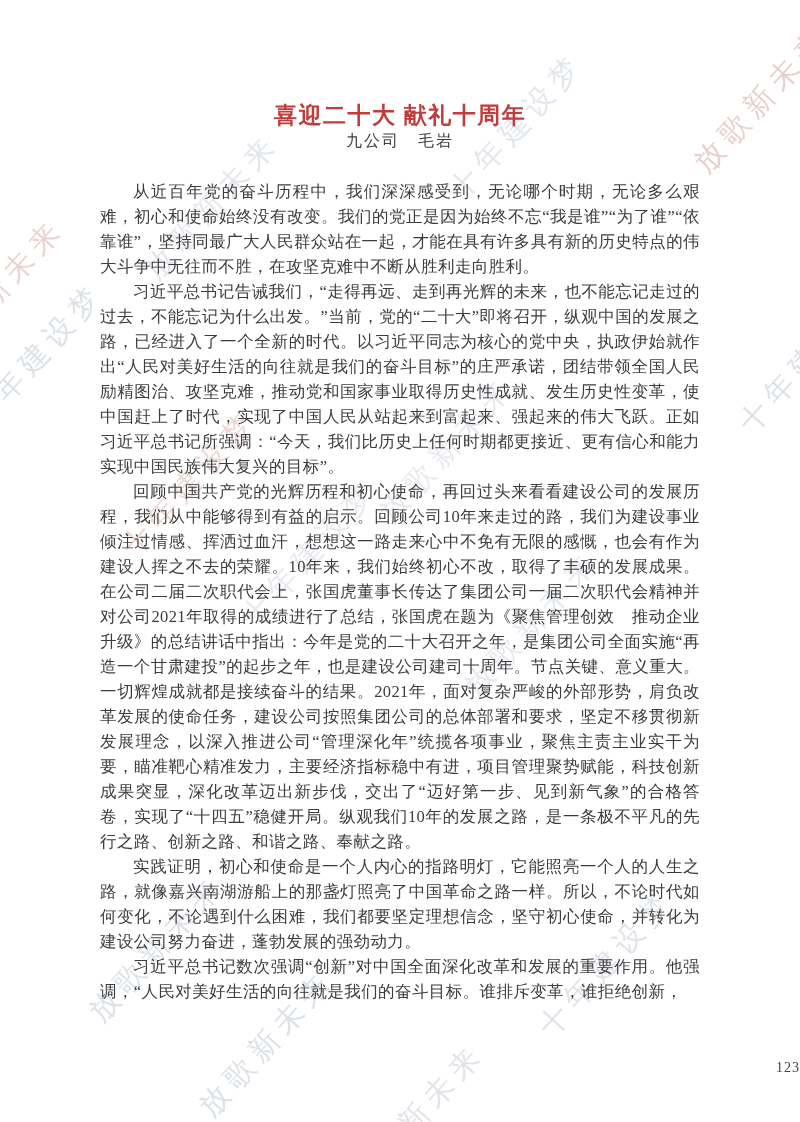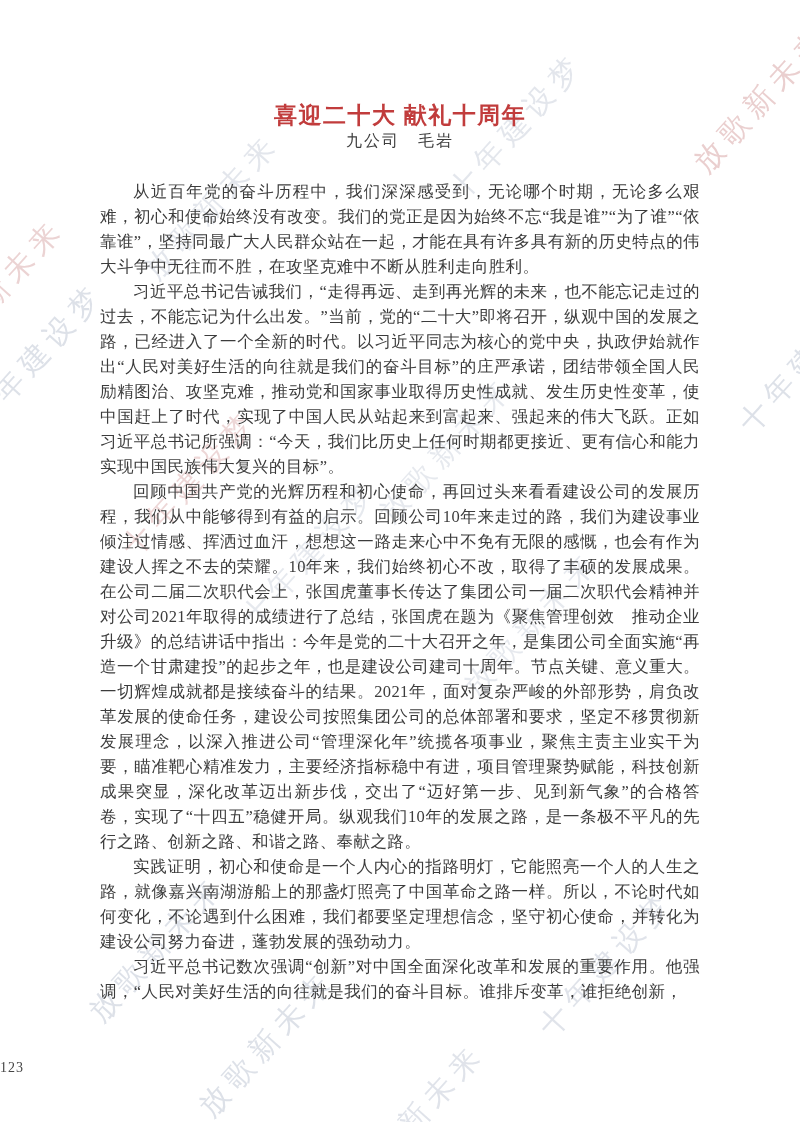--- a/index.html
+++ b/index.html
@@ -59,21 +59,21 @@
   .article-body p {
     margin: 0;
     text-indent: 2em;
     text-justify: inter-ideograph;
   }
   .page-number {
     position: absolute;
     bottom: 46px;
     left: 0;
     width: 100%;
-    text-align: left;
+    text-align: right;
     font-size: 14px;
     color: #454545;
     letter-spacing: 1px;
     z-index: 1;
   }
 </style>
 </head>
 <body>
 
 <div class="page">

